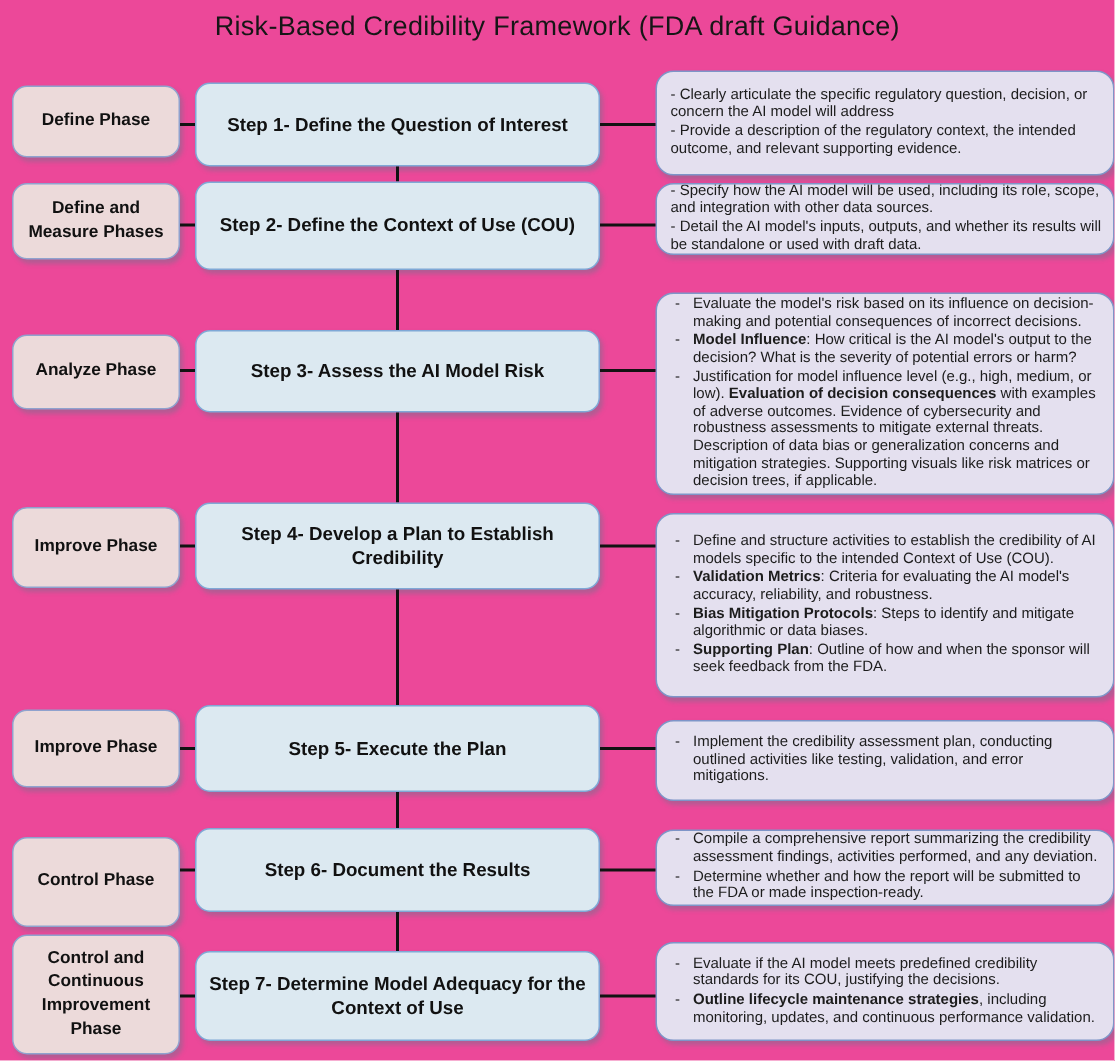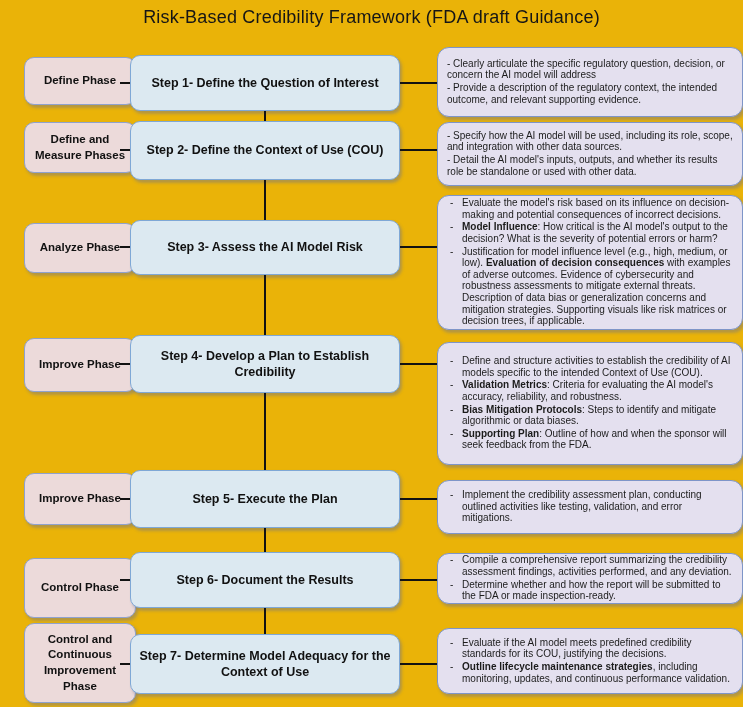--- a/index.html
+++ b/index.html
@@ -1,21 +1,21 @@
 <!DOCTYPE html>
 <html><head>
 <meta charset="utf-8">
 <style>
   html,body{margin:0;padding:0;background:#ffffff;font-family:"Liberation Sans",sans-serif;}
-  #canvas{position:relative;width:743px;height:707px;background:#eab308;overflow:hidden;}
+  #canvas{position:relative;width:743px;height:707px;background:#ec4899;overflow:hidden;}
   .title{position:absolute;top:7px;left:0;width:743px;text-align:center;
          font-size:18px;color:#161616;letter-spacing:.2px;}
   .box{position:absolute;box-sizing:border-box;border-radius:10px;
        box-shadow:2px 2.5px 3px rgba(110,115,140,.45);}
-  .phase{left:24px;width:112px;background:var(--phase-fill,#ecdada);border:1.5px solid var(--box-border,#8fa2ce);
+  .phase{left:8px;width:112px;background:var(--phase-fill,#ecdada);border:1.5px solid var(--box-border,#8fa2ce);
          display:flex;align-items:center;justify-content:center;text-align:center;
          font-weight:bold;font-size:11.5px;line-height:1.35;color:#111;padding:2px 6px;}
   .step{left:130px;width:270px;background:var(--step-fill,#dce9f1);border:1.5px solid var(--step-border,#7fa8d6);
         display:flex;align-items:center;justify-content:center;text-align:center;
         font-weight:bold;font-size:12.5px;line-height:1.3;color:#111;padding:16px 8px;}
   .desc{left:437px;width:306px;background:var(--desc-fill,#e4e0ef);border:1.5px solid var(--desc-border,#7e95c8);
         display:flex;flex-direction:column;justify-content:center;border-radius:12px;
         font-size:10px;line-height:1.16;color:#1c1c1c;padding:5px 7px;overflow:hidden;}
   .desc ul{margin:0;}
   .desc li{list-style:none;margin:0 0 1px 0;}
@@ -50,24 +50,24 @@
   <div class="hline" style="top:82px;left:120px;width:10px"></div>
   <div class="hline" style="top:82px;left:400px;width:37px"></div>
   <div class="vline" style="top:111px;height:10px"></div>
 
   <div class="box phase" style="top:122px;height:51px">
     <span>Define and Measure Phases</span>
     </div>
   <div class="box step" style="top:121px;height:59px">
     <span>Step 2- Define the Context of Use (COU)</span>
     </div>
-  <div class="box desc" style="top:122px;height:64px">
+  <div class="box desc" style="top:122px;height:48px">
     <ul class="flat">
         <li><span>Specify how the AI model will be used, including its role, scope, and integration with other data sources.</span></li>
-        <li><span>Detail the AI model's inputs, outputs, and whether its results role be standalone or used with other data.</span></li>
+        <li><span>Detail the AI model's inputs, outputs, and whether its results will be standalone or used with draft data.</span></li>
       </ul>
     </div>
   <div class="hline" style="top:149px;left:120px;width:10px"></div>
   <div class="hline" style="top:149px;left:400px;width:37px"></div>
   <div class="vline" style="top:180px;height:40px"></div>
 
   <div class="box phase" style="top:223px;height:50px">
     <span>Analyze Phase</span>
     </div>
   <div class="box step" style="top:220px;height:55px">

